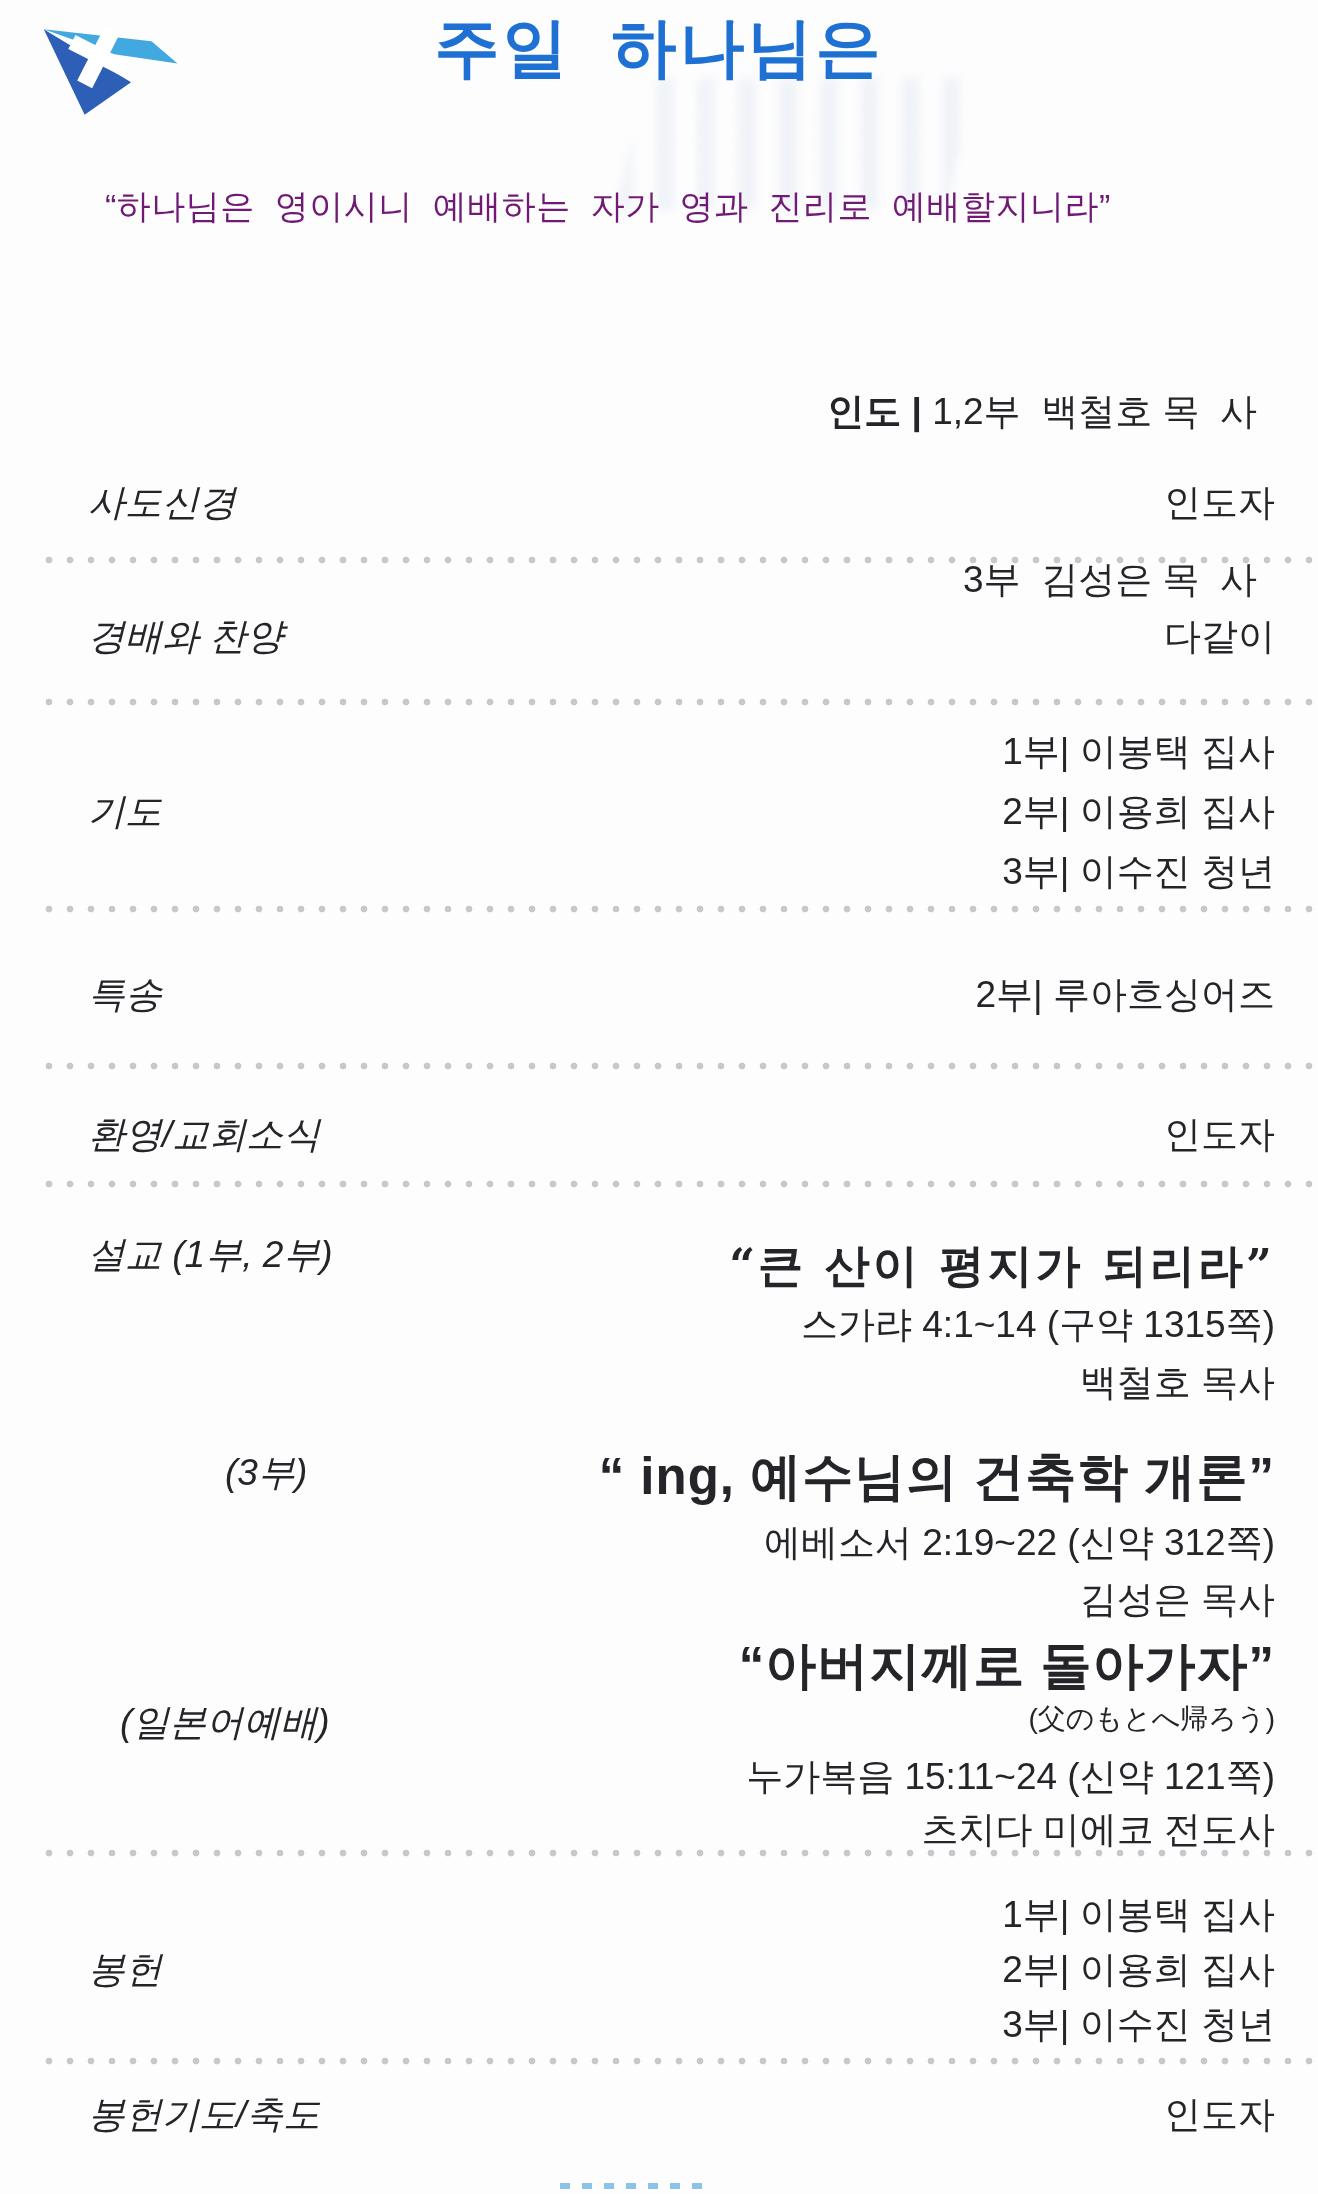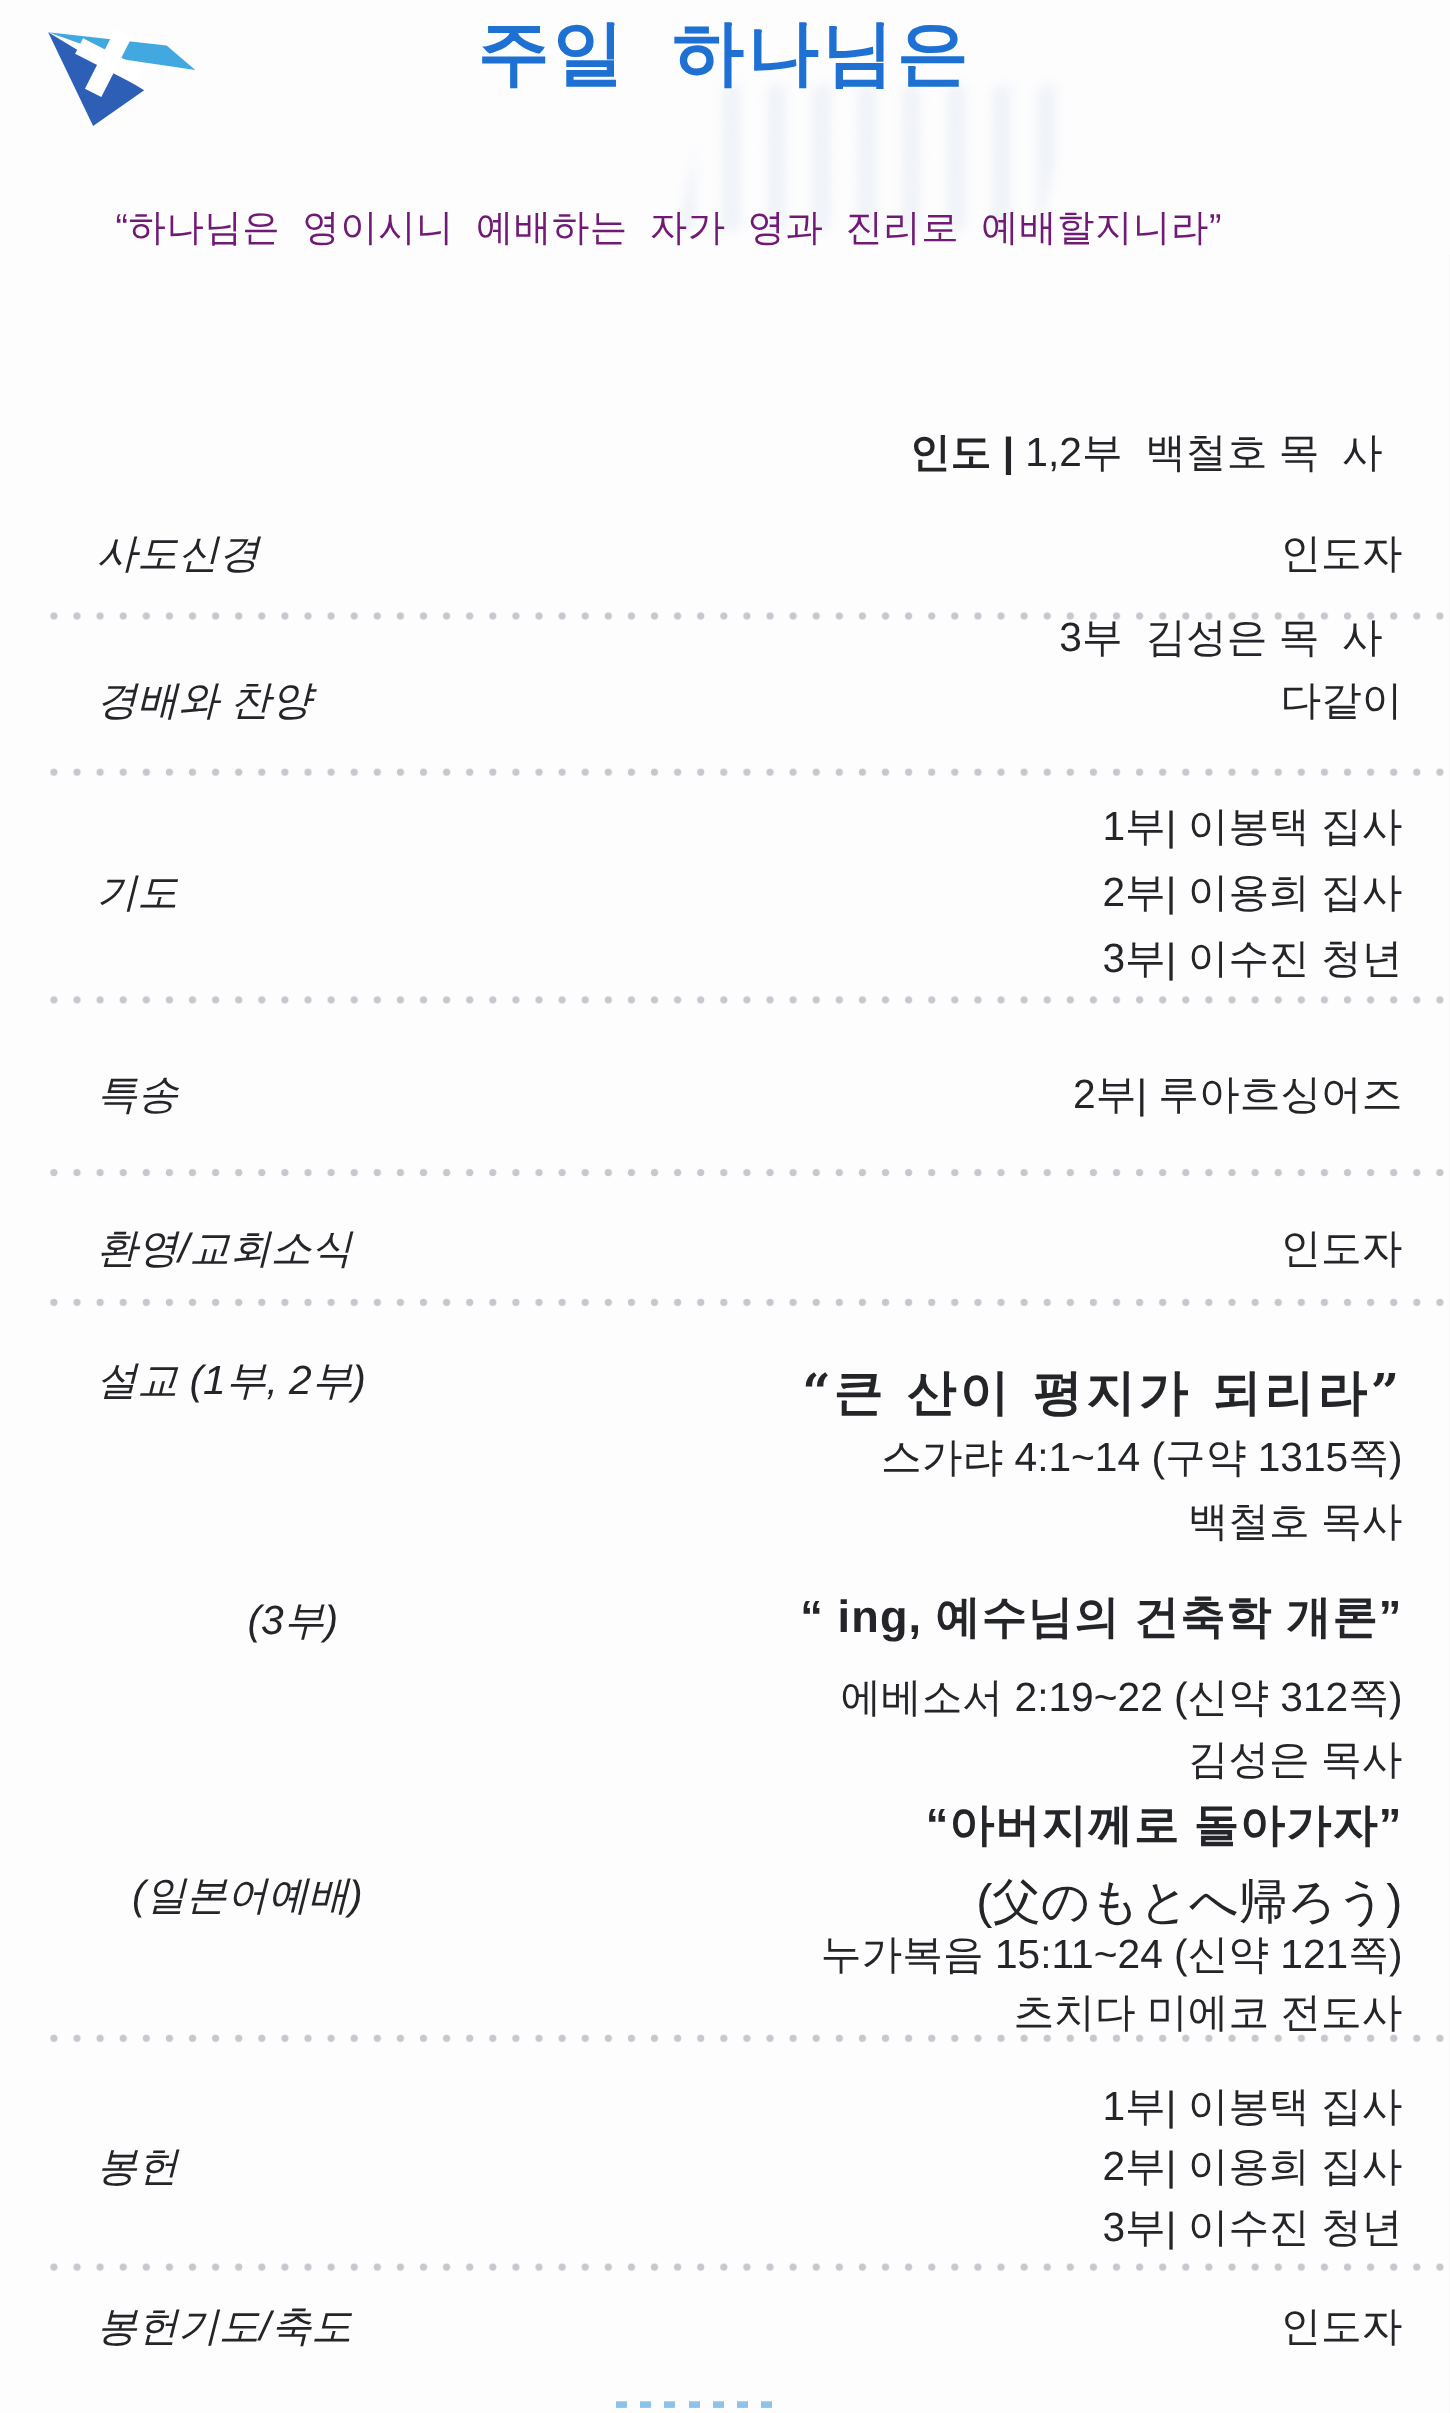--- a/index.html
+++ b/index.html
@@ -45,25 +45,25 @@
     white-space:pre;
   }
   .dots {
     left:45px; right:4px; height:8px;
     background-image:radial-gradient(circle at 4px 4px, #c6c8ce 3px, rgba(198,200,206,0) 3.7px);
     background-size:21px 8px;
     background-repeat:repeat-x;
   }
   .sermon-title {
     right:43px; text-align:right;
-    font-weight:800; font-size:41px;
+    font-weight:800; font-size:51px;
     letter-spacing:1px; white-space:pre;
   }
   .sermon-title.serif { font-family:"DejaVu Serif", serif; font-size:45px; letter-spacing:3px;margin-top:16px; }
-  .sub { font-size:44px; }
+  .sub { font-size:28px; }
   .logo { left:10px; top:6px; }
   .watermark {
     left:630px; top:78px; width:330px; height:132px;
     background:repeating-linear-gradient(78deg, rgba(125,152,188,0.20) 0 16px, rgba(125,152,188,0) 16px 40px);
     filter:blur(5px);
     transform:skewX(-12deg);
     opacity:0.55;
     pointer-events:none;
   }
   .scan-dash {

